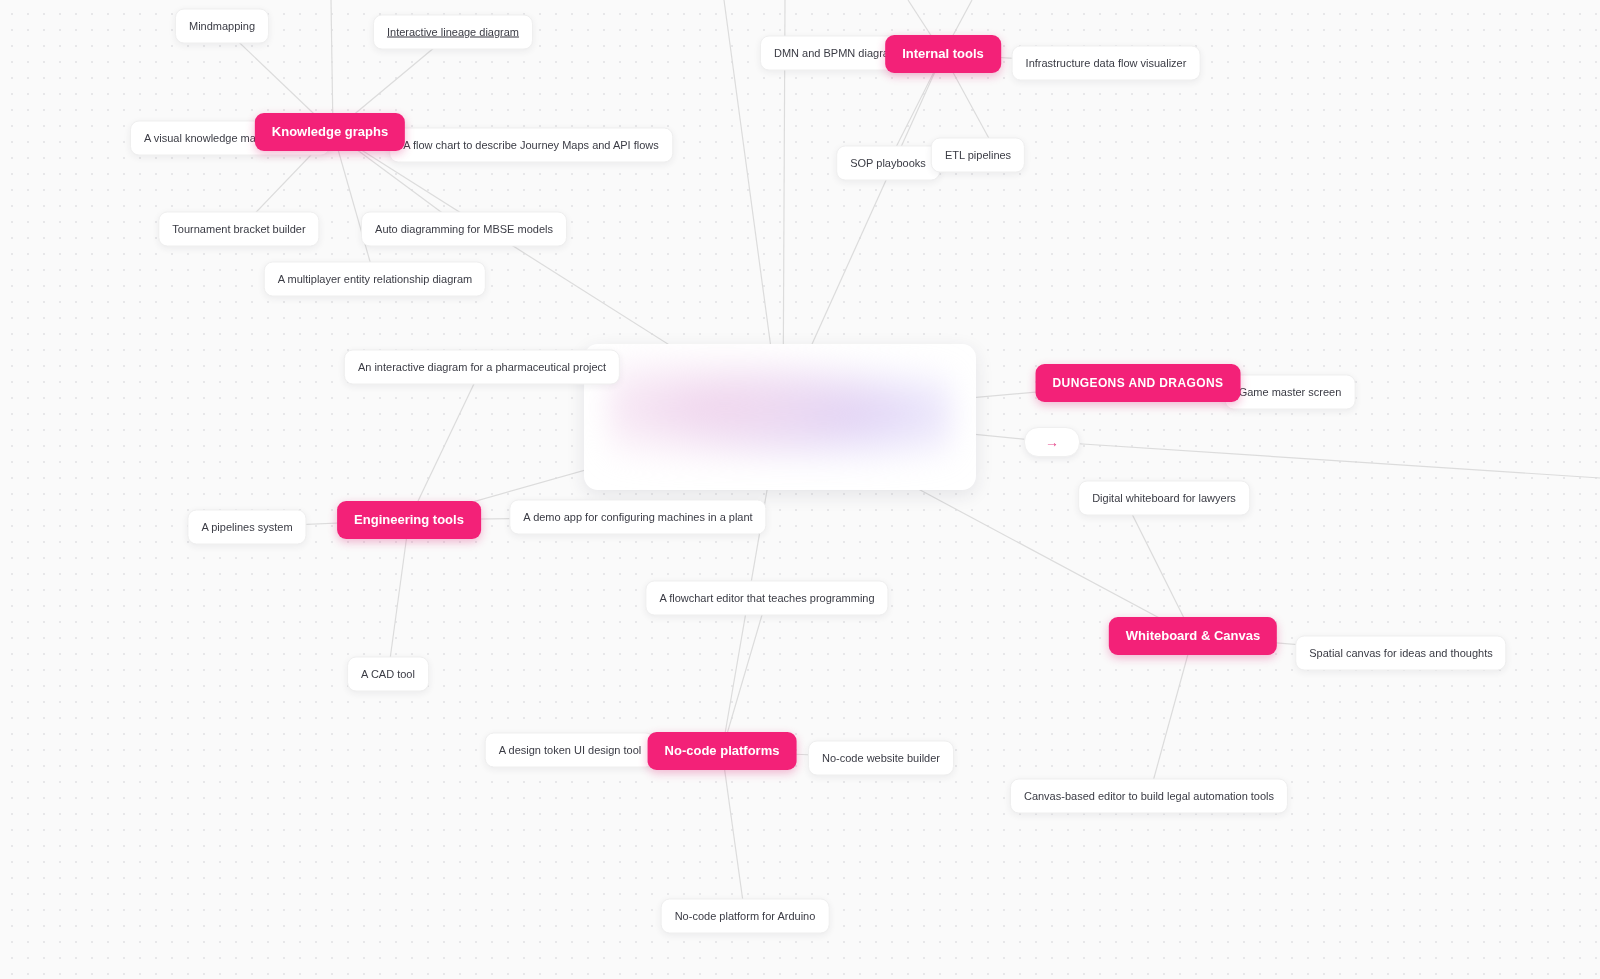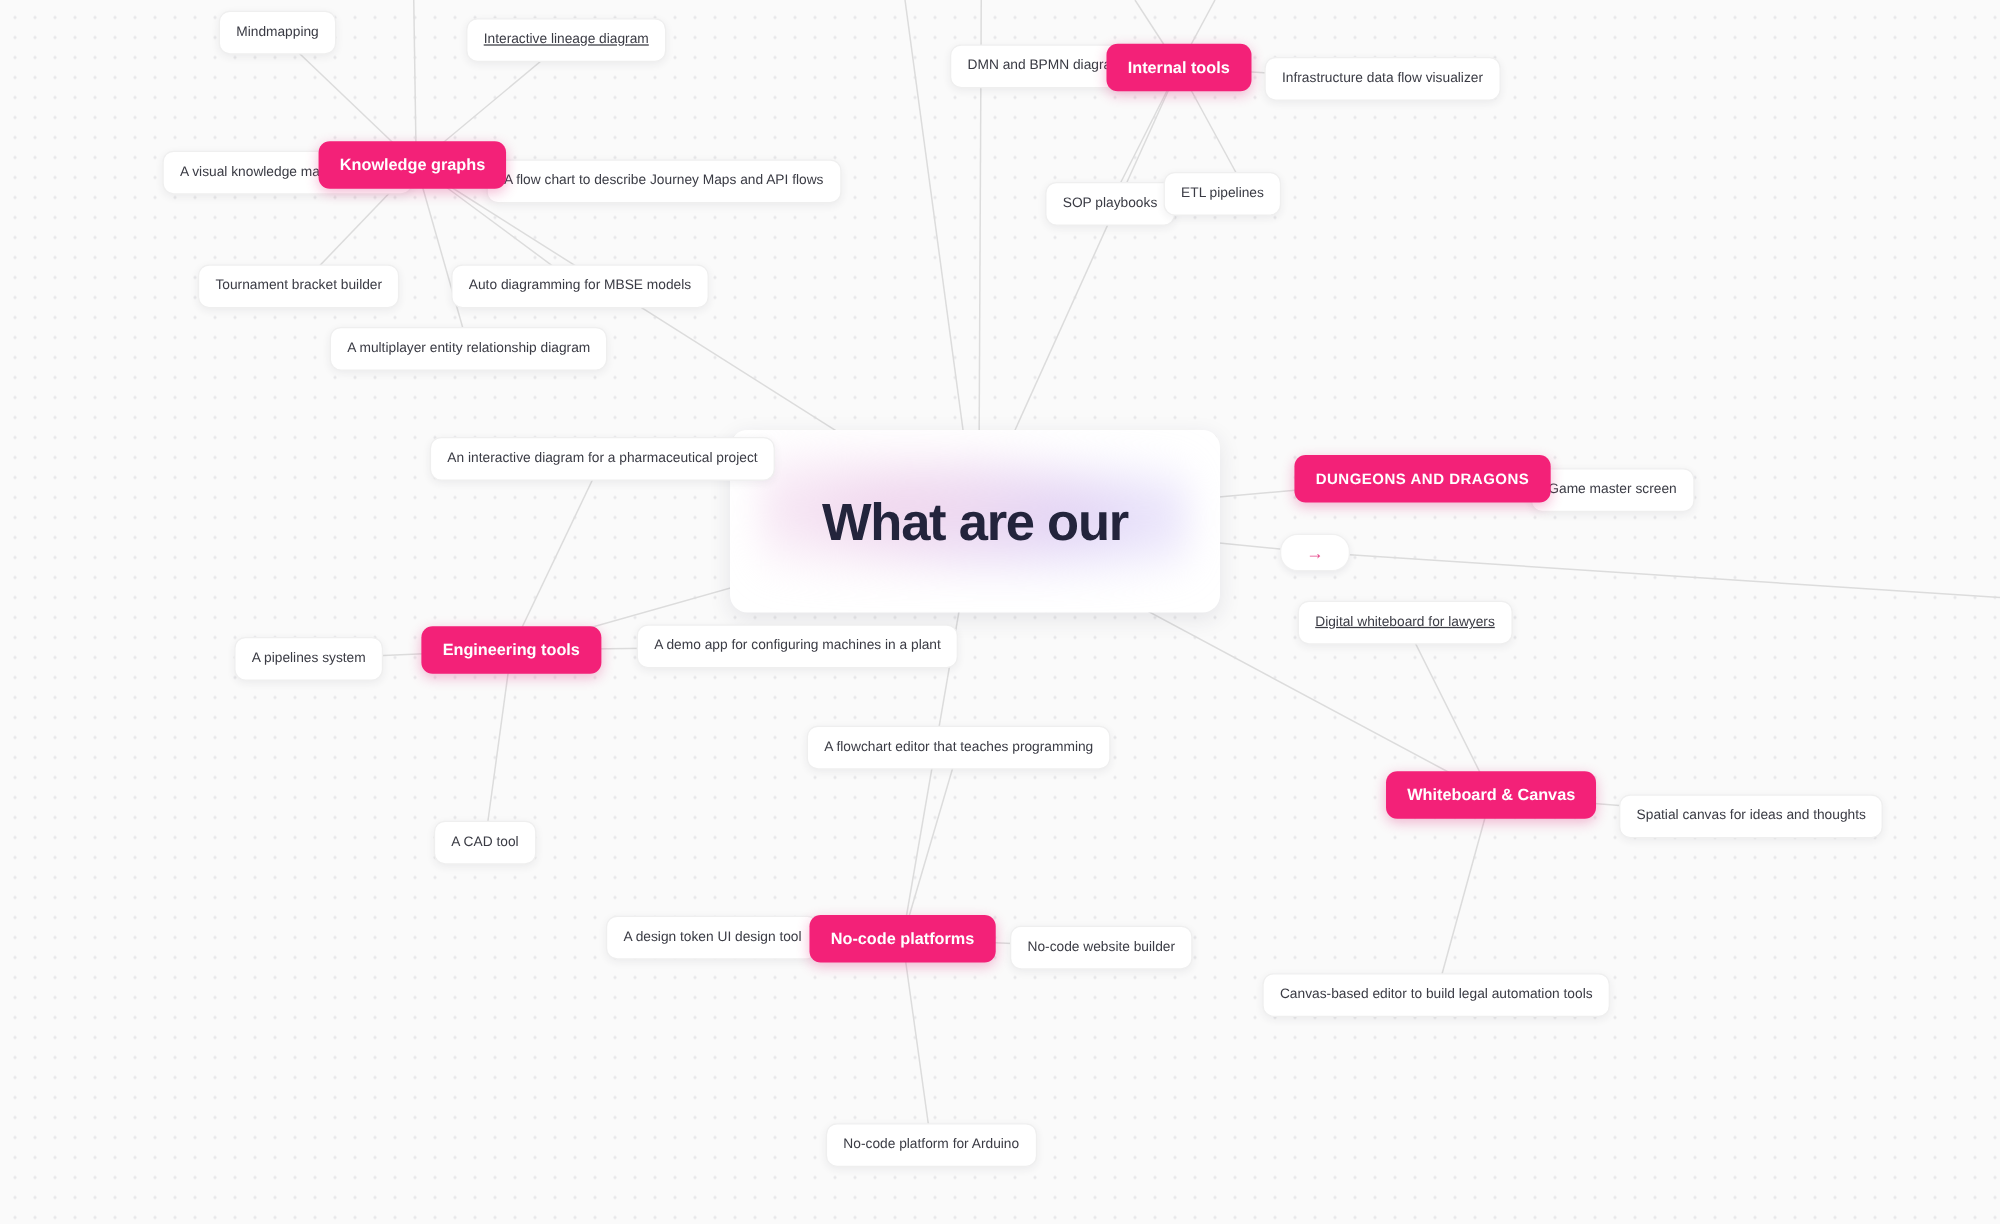--- a/index.html
+++ b/index.html
@@ -103,21 +103,20 @@
       <line x1="1149" y1="796" x2="1193" y2="636" stroke="#dcdcdc" stroke-width="1.2"></line>
       <line x1="570" y1="750" x2="722" y2="751" stroke="#dcdcdc" stroke-width="1.2"></line>
       <line x1="881" y1="758" x2="722" y2="751" stroke="#dcdcdc" stroke-width="1.2"></line>
       <line x1="767" y1="598" x2="722" y2="751" stroke="#dcdcdc" stroke-width="1.2"></line>
       <line x1="745" y1="916" x2="722" y2="751" stroke="#dcdcdc" stroke-width="1.2"></line>
     </svg>
 
   <div class="center-card">
     <div class="center-glow"></div>
     <div class="center-title">
-      <div>What are our</div>
     </div>
   </div>
 
   <div class="arrow-pill">
     <span>→</span>
   </div>
 
   <div id="nodes-layer">
       <div class="leaf-card" style="left: 222px; top: 26px;">Mindmapping</div>
       <div class="leaf-card" style="left: 453px; top: 32px; text-decoration: underline;">Interactive lineage diagram</div>
@@ -125,21 +124,21 @@
       <div class="leaf-card" style="left: 1106px; top: 63px;">Infrastructure data flow visualizer</div>
       <div class="leaf-card" style="left: 888px; top: 163px;">SOP playbooks</div>
       <div class="leaf-card" style="left: 978px; top: 155px;">ETL pipelines</div>
       <div class="leaf-card left-anchored" style="left: 130px; top: 138px; width: 172px;">A visual knowledge managemen</div>
       <div class="leaf-card" style="left: 531px; top: 145px;">A flow chart to describe Journey Maps and API flows</div>
       <div class="leaf-card" style="left: 239px; top: 229px;">Tournament bracket builder</div>
       <div class="leaf-card" style="left: 464px; top: 229px;">Auto diagramming for MBSE models</div>
       <div class="leaf-card" style="left: 375px; top: 279px;">A multiplayer entity relationship diagram</div>
       <div class="leaf-card" style="left: 482px; top: 367px;">An interactive diagram for a pharmaceutical project</div>
       <div class="leaf-card" style="left: 1290px; top: 392px;">Game master screen</div>
-      <div class="leaf-card" style="left: 1124px; top: 498px; text-decoration: underline;">Digital whiteboard for lawyers</div>
+      <div class="leaf-card" style="left: 1164px; top: 498px;">Digital whiteboard for lawyers</div>
       <div class="leaf-card" style="left: 247px; top: 527px;">A pipelines system</div>
       <div class="leaf-card" style="left: 638px; top: 517px;">A demo app for configuring machines in a plant</div>
       <div class="leaf-card" style="left: 767px; top: 598px;">A flowchart editor that teaches programming</div>
       <div class="leaf-card" style="left: 1401px; top: 653px;">Spatial canvas for ideas and thoughts</div>
       <div class="leaf-card" style="left: 388px; top: 674px;">A CAD tool</div>
       <div class="leaf-card" style="left: 570px; top: 750px;">A design token UI design tool</div>
       <div class="leaf-card" style="left: 881px; top: 758px;">No-code website builder</div>
       <div class="leaf-card" style="left: 1149px; top: 796px;">Canvas-based editor to build legal automation tools</div>
       <div class="leaf-card" style="left: 745px; top: 916px;">No-code platform for Arduino</div>
       <div class="cat-node" style="left: 330px; top: 132px;">Knowledge graphs</div>

